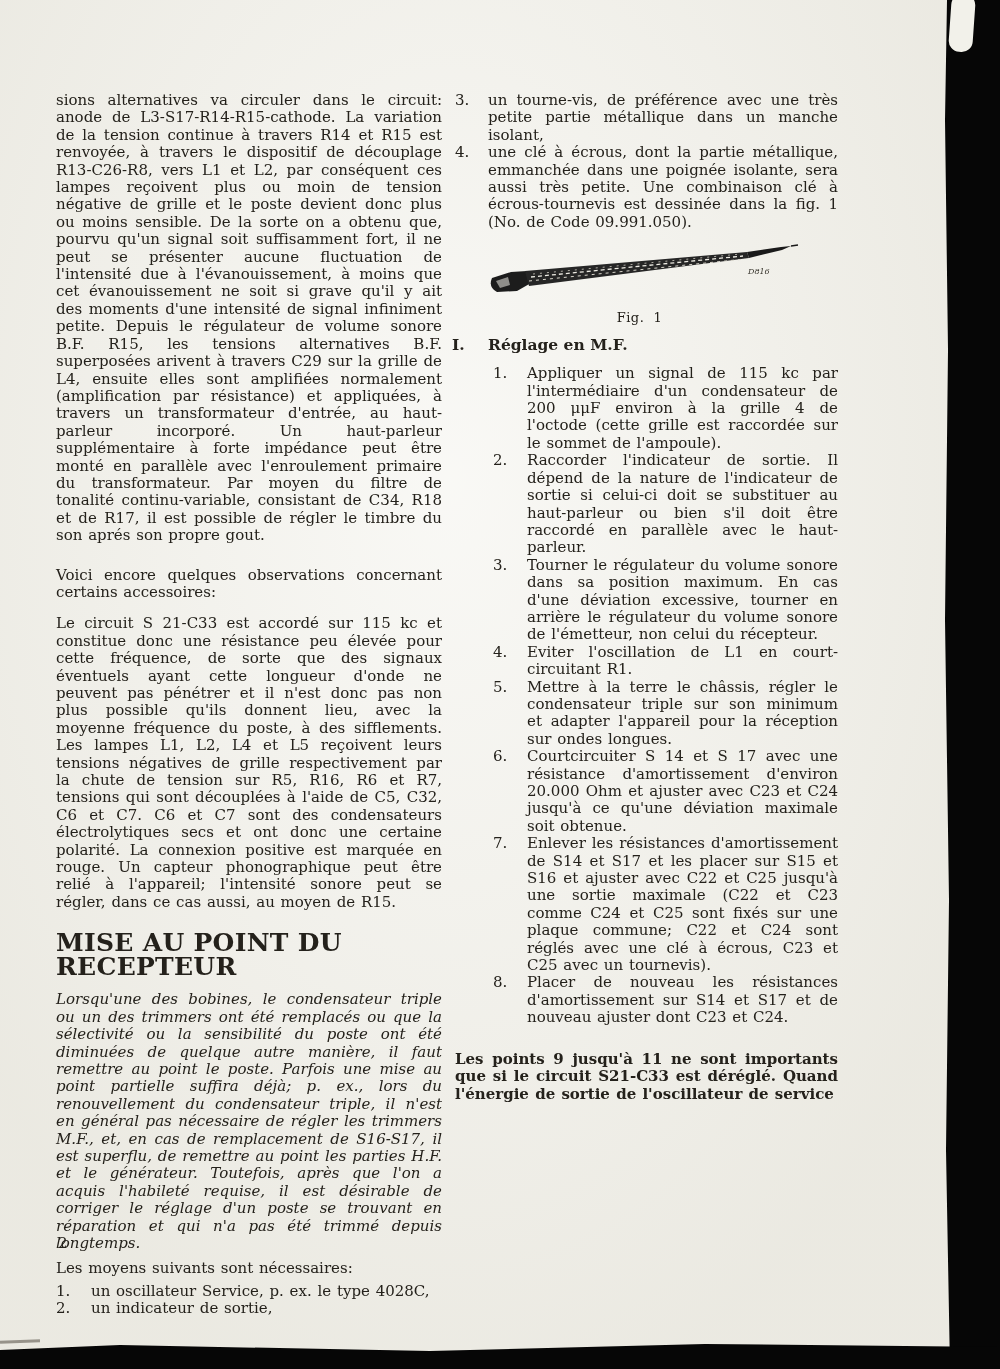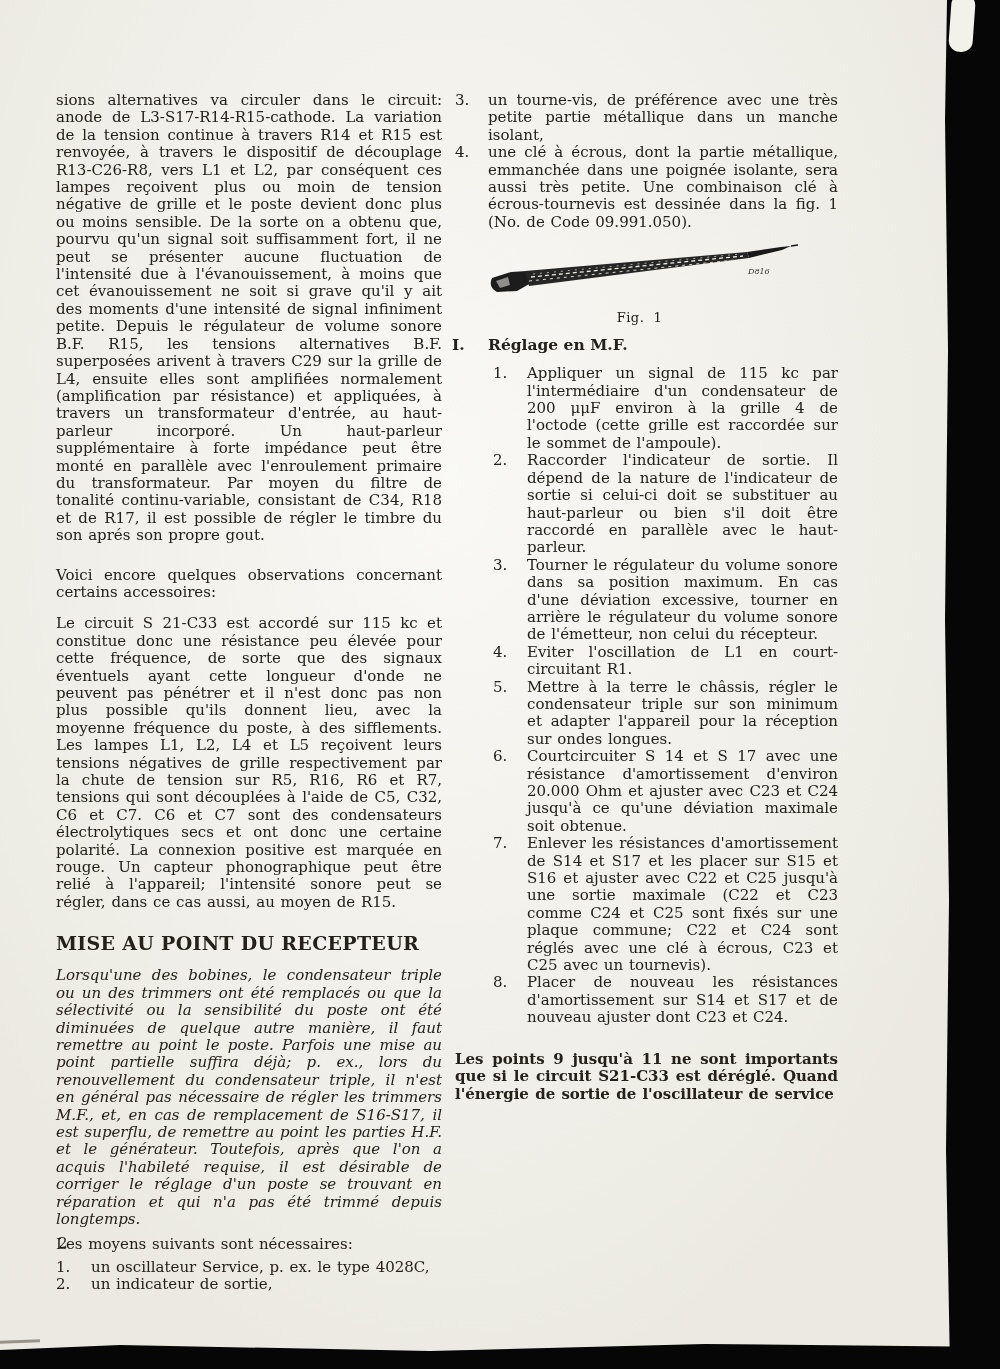--- a/index.html
+++ b/index.html
@@ -15,21 +15,21 @@
   .col-left{left:56px;width:386px;}
   .col-right{left:455px;width:383px;}
   .body-text{
     margin:0;font-size:15px;line-height:17.4px;text-align:justify;
     word-spacing:1px;hyphens:auto;-webkit-hyphens:auto;
   }
   .mt-22{margin-top:22px;} .mt-14{margin-top:14px;} .mt-12{margin-top:12px;font-style:italic;}
   .mt-16{margin-top:16px;} .mt-8{margin-top:8px;} .mt-5{margin-top:5px;}
   .mt-24{margin-top:24px;font-weight:bold;} .mt-10{margin-top:10px;}
   .col-heading{
-    margin:20px 0 0 0;font-size:19px;line-height:24px;font-weight:bold;
+    margin:20px 0 0 0;font-size:25px;line-height:24px;font-weight:bold;
     letter-spacing:0.3px;
   }
   .num-item{display:flex;font-size:15px;line-height:17.4px;}
   .num-item .num{flex:none;width:35px;}
   .num-item .itext{flex:1;text-align:justify;word-spacing:1px;hyphens:auto;-webkit-hyphens:auto;}
   .toplist .num{width:33px;}
   .steps{padding-left:38px;}
   .steps .num{width:34px;}
   .sec-head{display:flex;font-size:15.5px;line-height:20px;font-weight:bold;margin-top:8px;}
   .sec-head .sec-num{flex:none;width:36px;margin-left:-3px;}

